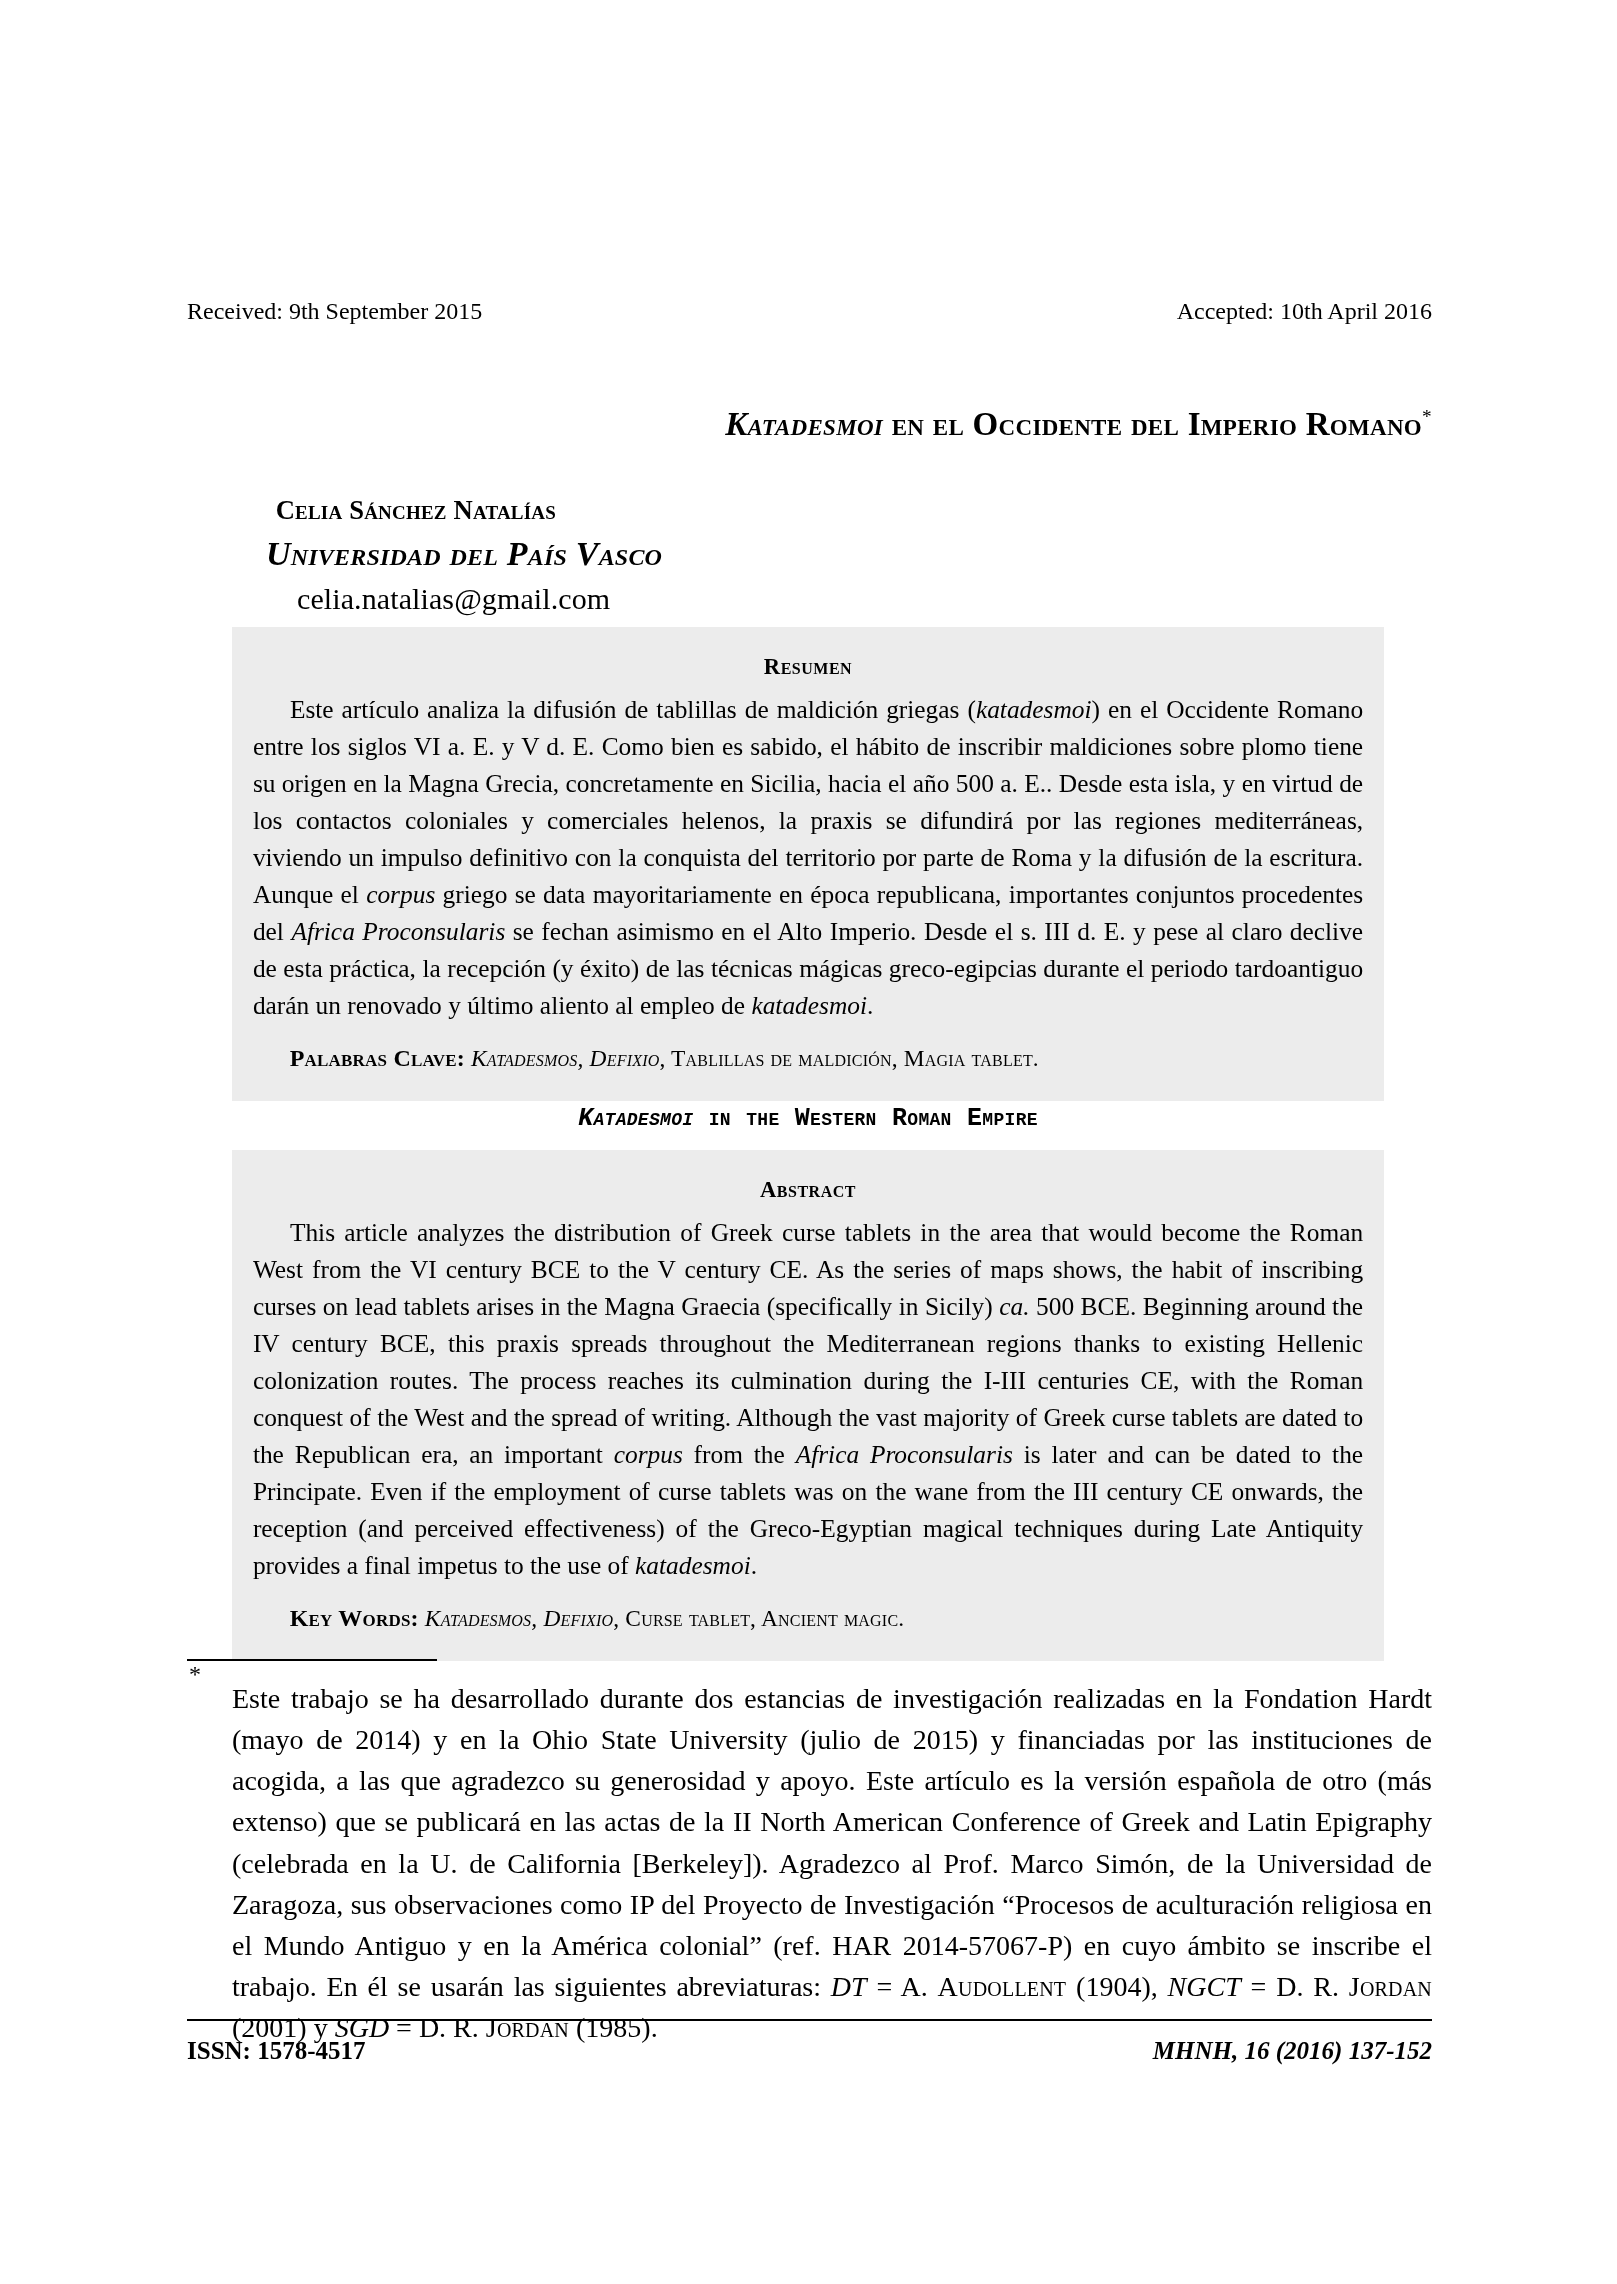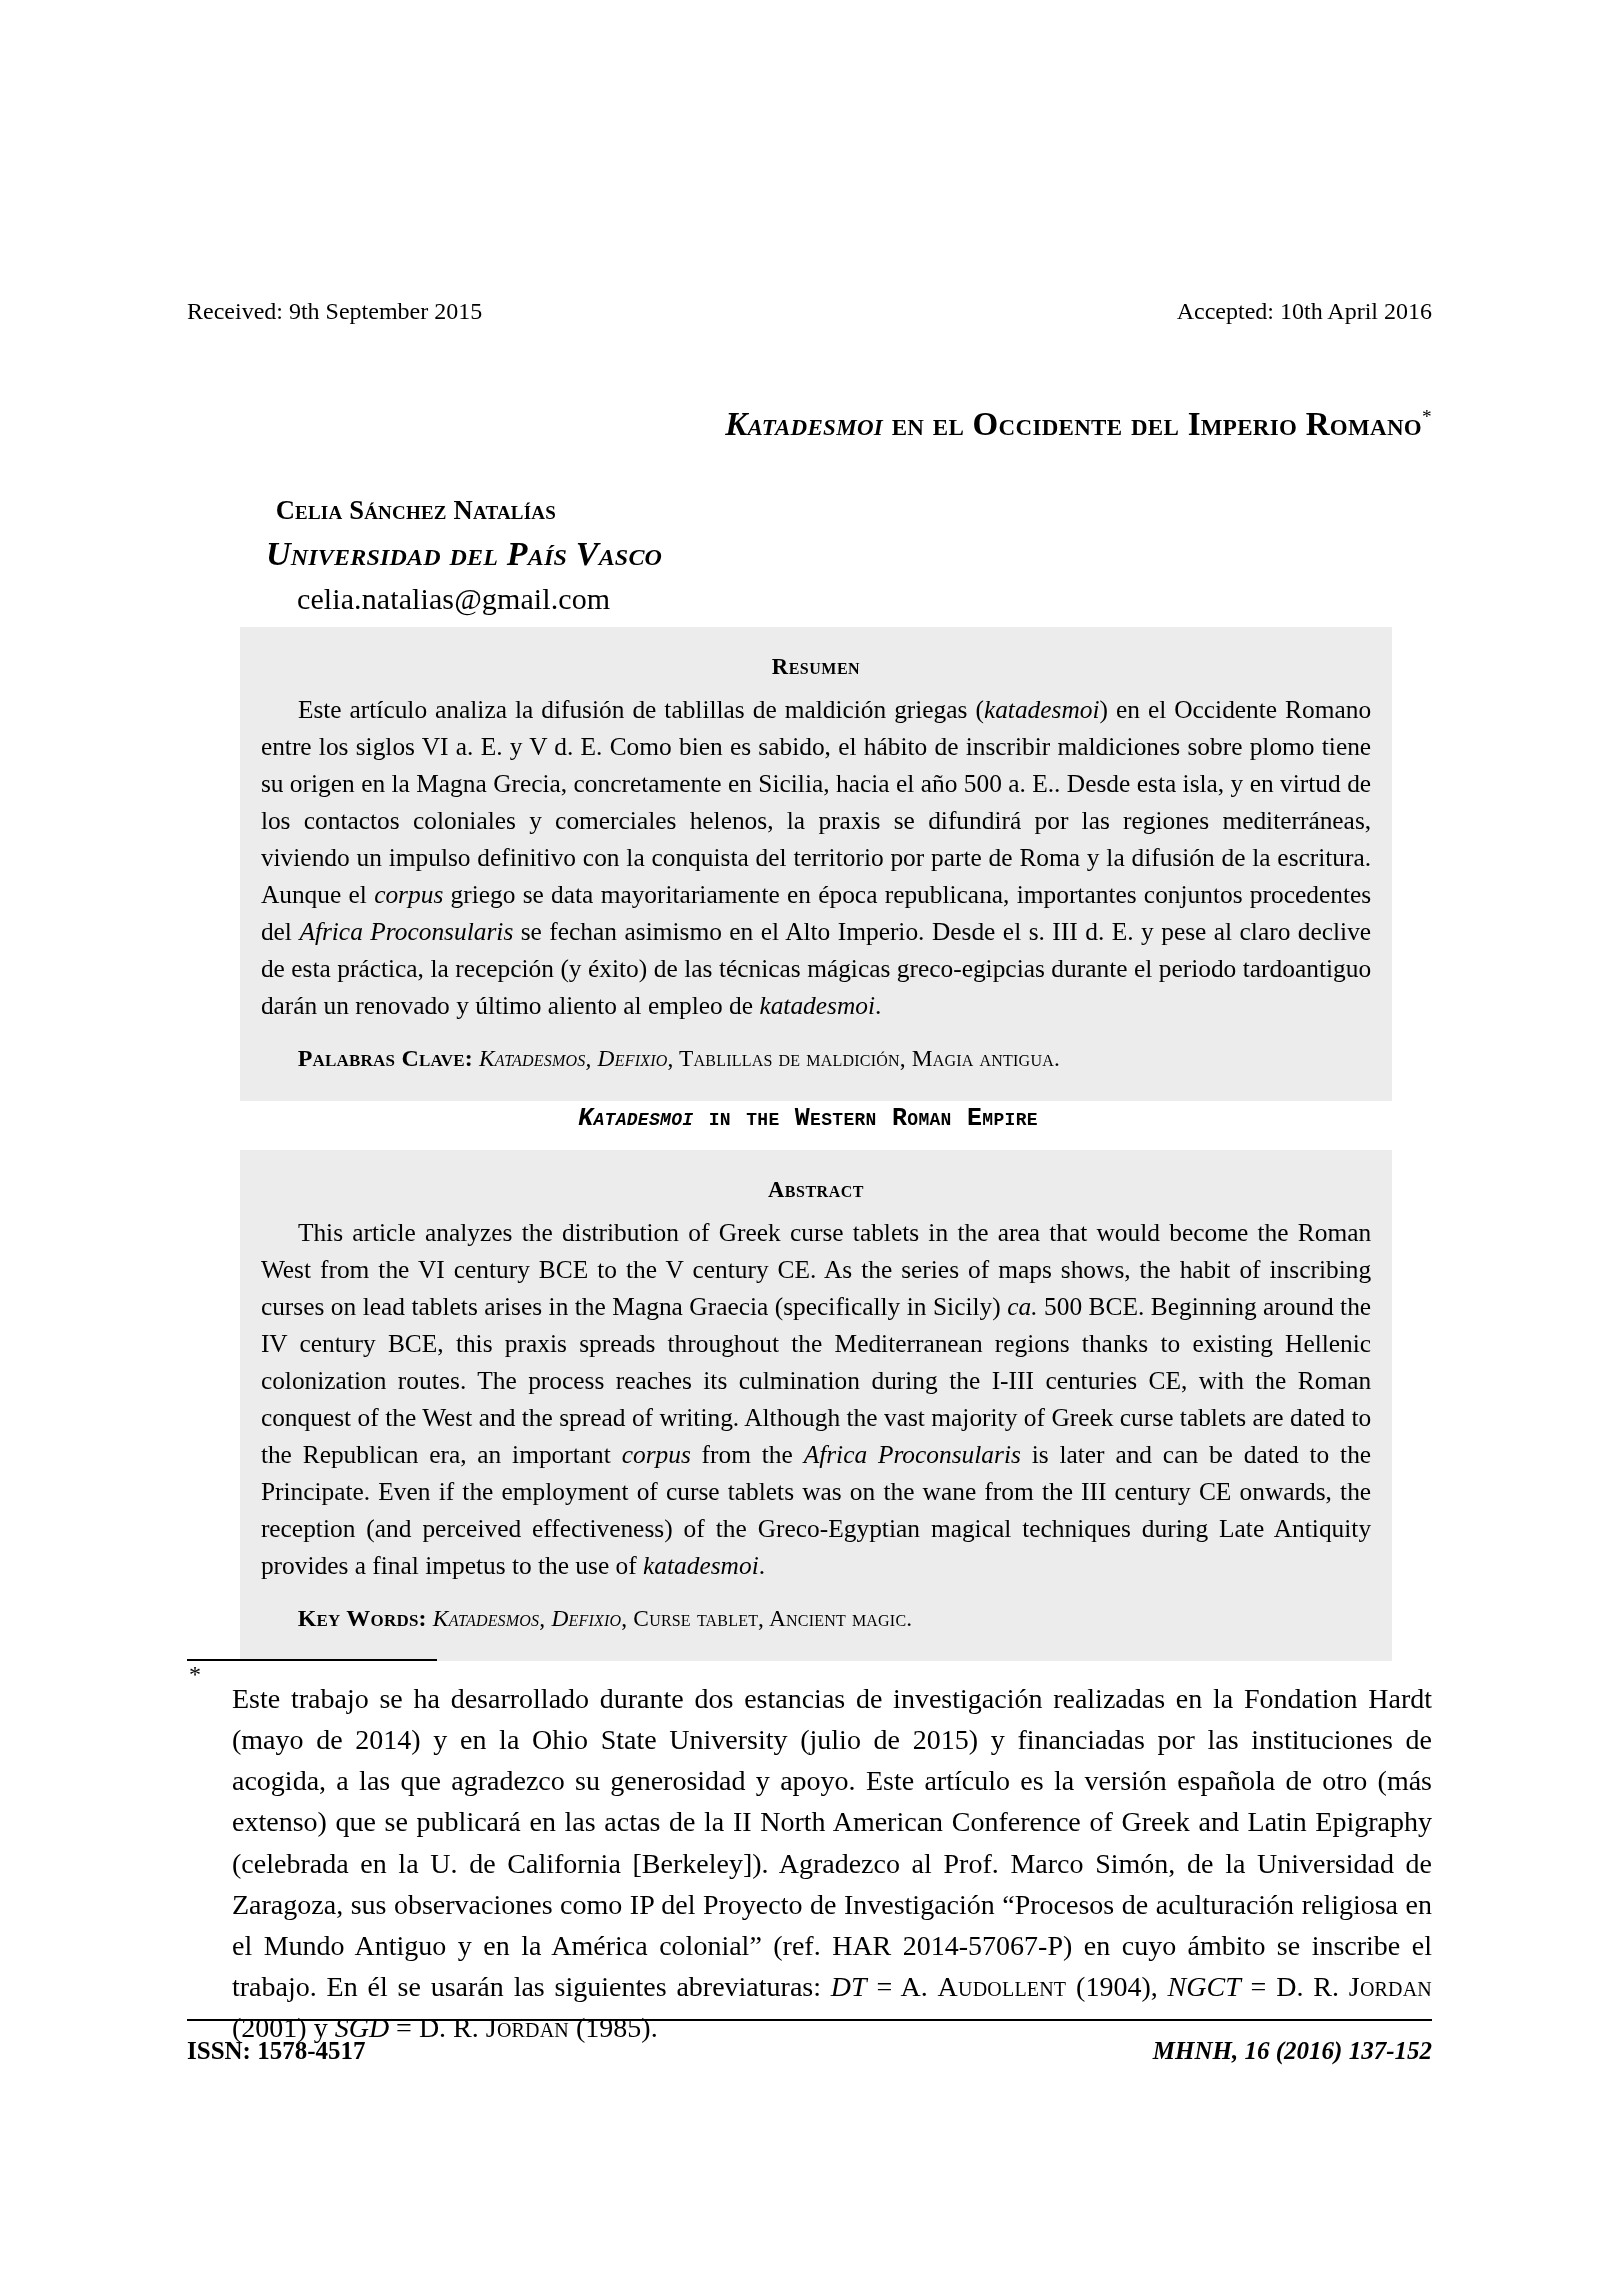--- a/index.html
+++ b/index.html
@@ -87,21 +87,20 @@
     padding-left: 31px;
     letter-spacing: 0.1px;
   }
 
   
   .shaded {
     position: absolute;
     left: 232px;
     width: 1152px;
     background: #ececec;
-    margin-left: 8px;
   }
   .box-es { top: 627px; }
   .box-en { top: 1150px; }
 
   .inner {
     padding: 0 17.7px 0 17.7px;
   }
   .sec-head {
     text-align: center;
     font-size: 22.6px;
@@ -222,21 +221,21 @@
     <div class="author-affil">Universidad del País Vasco</div>
     <div class="author-email">celia.natalias@gmail.com</div>
   </div>
 
   <div class="shaded box-es">
     <div class="inner">
       <div class="sec-head">Resumen</div>
       <div class="abs-body"><span>Este artículo analiza la difusión de tablillas de maldición griegas (<i>katadesmoi</i>) en el Occidente Romano entre los siglos VI a. E. y V d. E. Como bien es sabido, el hábito de inscribir maldiciones sobre plomo tiene su origen en la Magna Grecia, concretamente en Sicilia, hacia el año 500 a. E.. Desde esta isla, y en virtud de los contactos coloniales y comerciales helenos, la praxis se difundirá por las regiones mediterráneas, viviendo un impulso definitivo con la conquista del territorio por parte de Roma y la difusión de la escritura. Aunque el <i>corpus</i> griego se data mayoritariamente en época republicana, importantes conjuntos procedentes del <i>Africa Proconsularis</i> se fechan asimismo en el Alto Imperio. Desde el s. III d. E. y pese al claro declive de esta práctica, la recepción (y éxito) de las técnicas mágicas greco-egipcias durante el periodo tardoantiguo darán un renovado y último aliento al empleo de <i>katadesmoi</i>.</span></div>
       <div class="kw-line">
         <span class="lab">Palabras Clave:</span>
-        <span class="it">Katadesmos, Defixio</span><span>, Tablillas de maldición, Magia antigua.</span>
+        <span class="it">Katadesmos, Defixio</span><span>, Tablillas de maldición, Magia tablet.</span>
       </div>
     </div>
   </div>
 
   <div class="title-en">
     <span class="kw">Katadesmoi</span><span> in the Western Roman Empire</span>
   </div>
 
   <div class="shaded box-en">
     <div class="inner">

